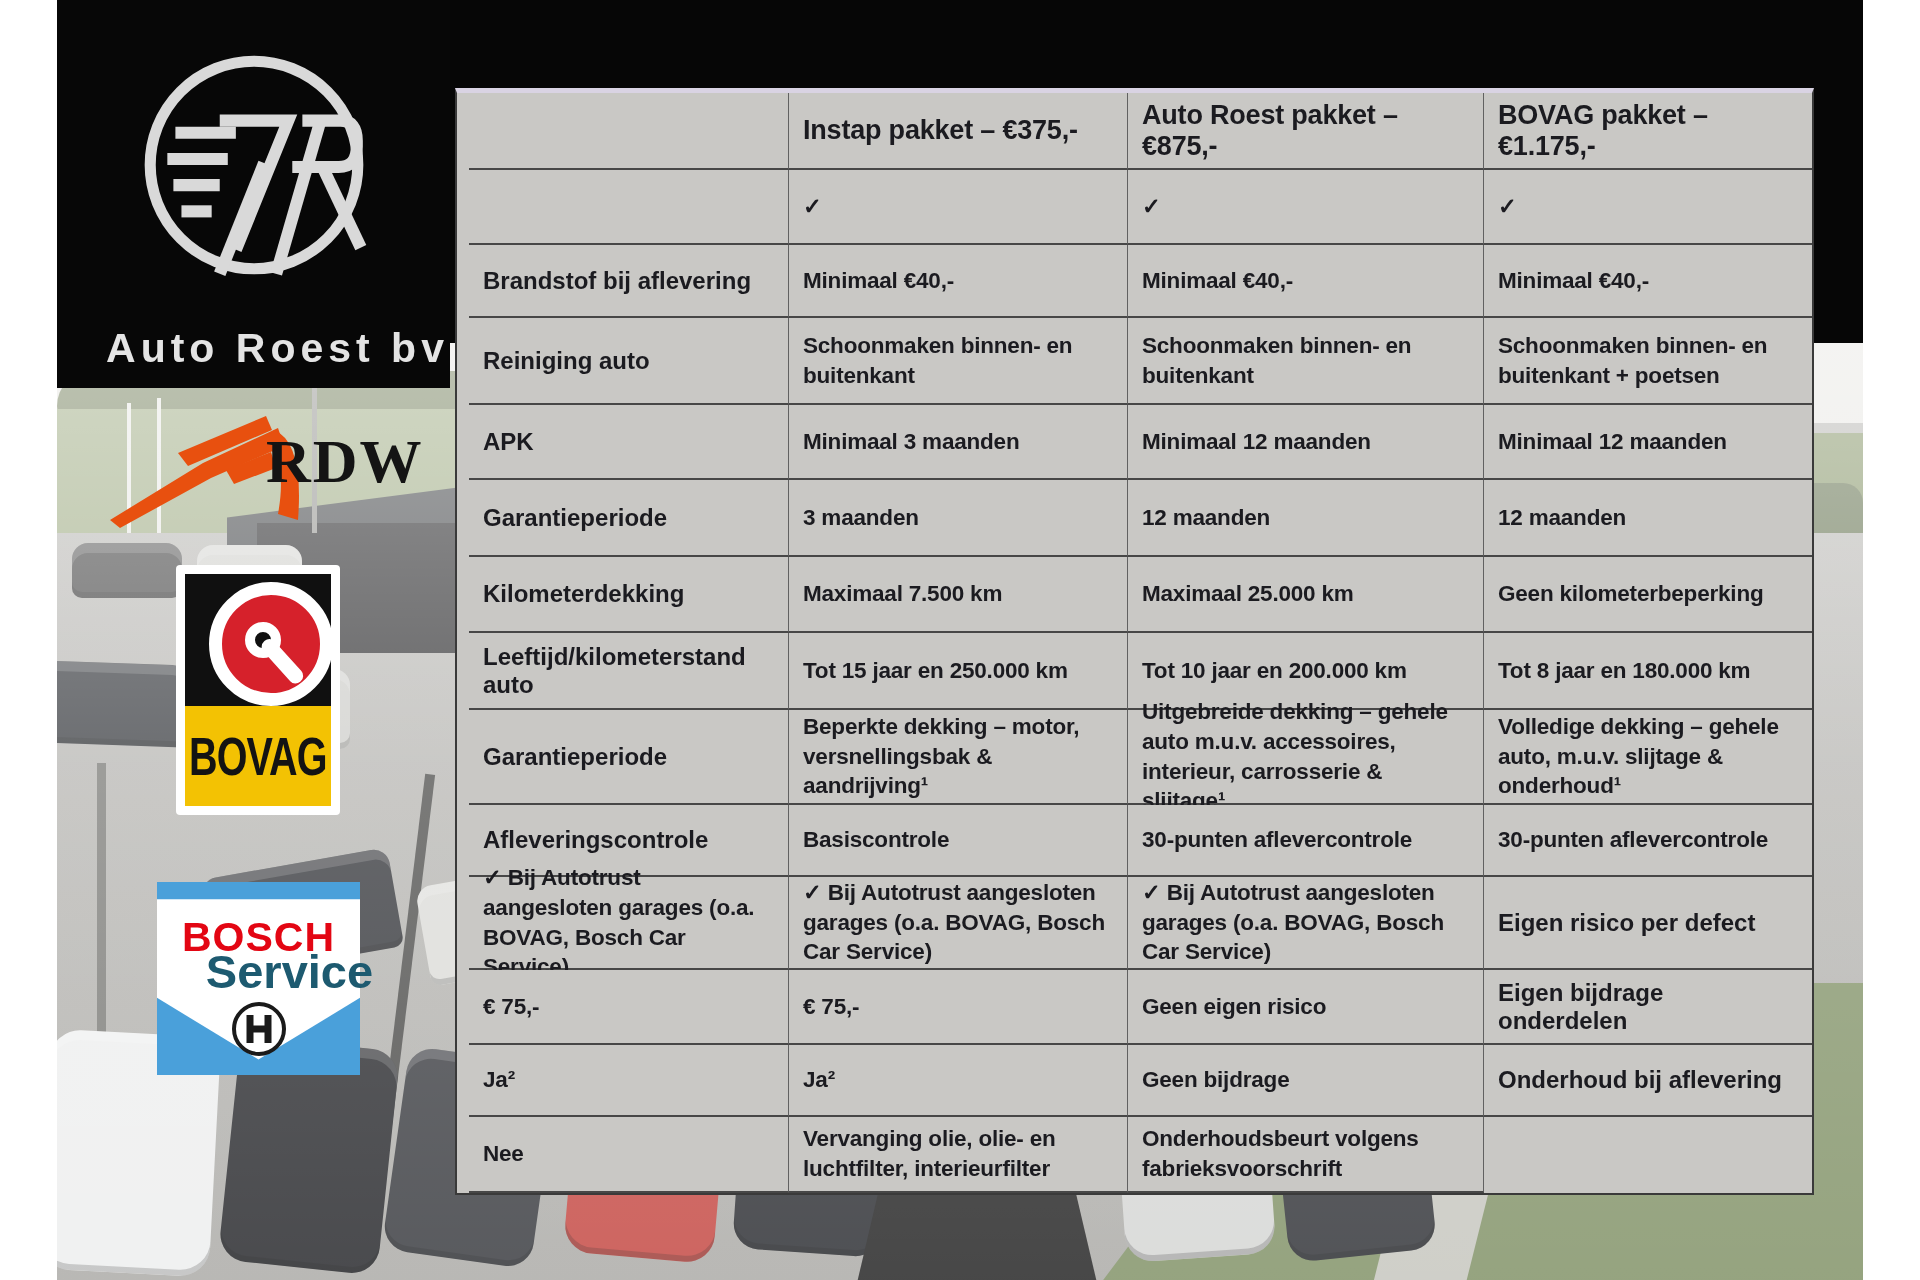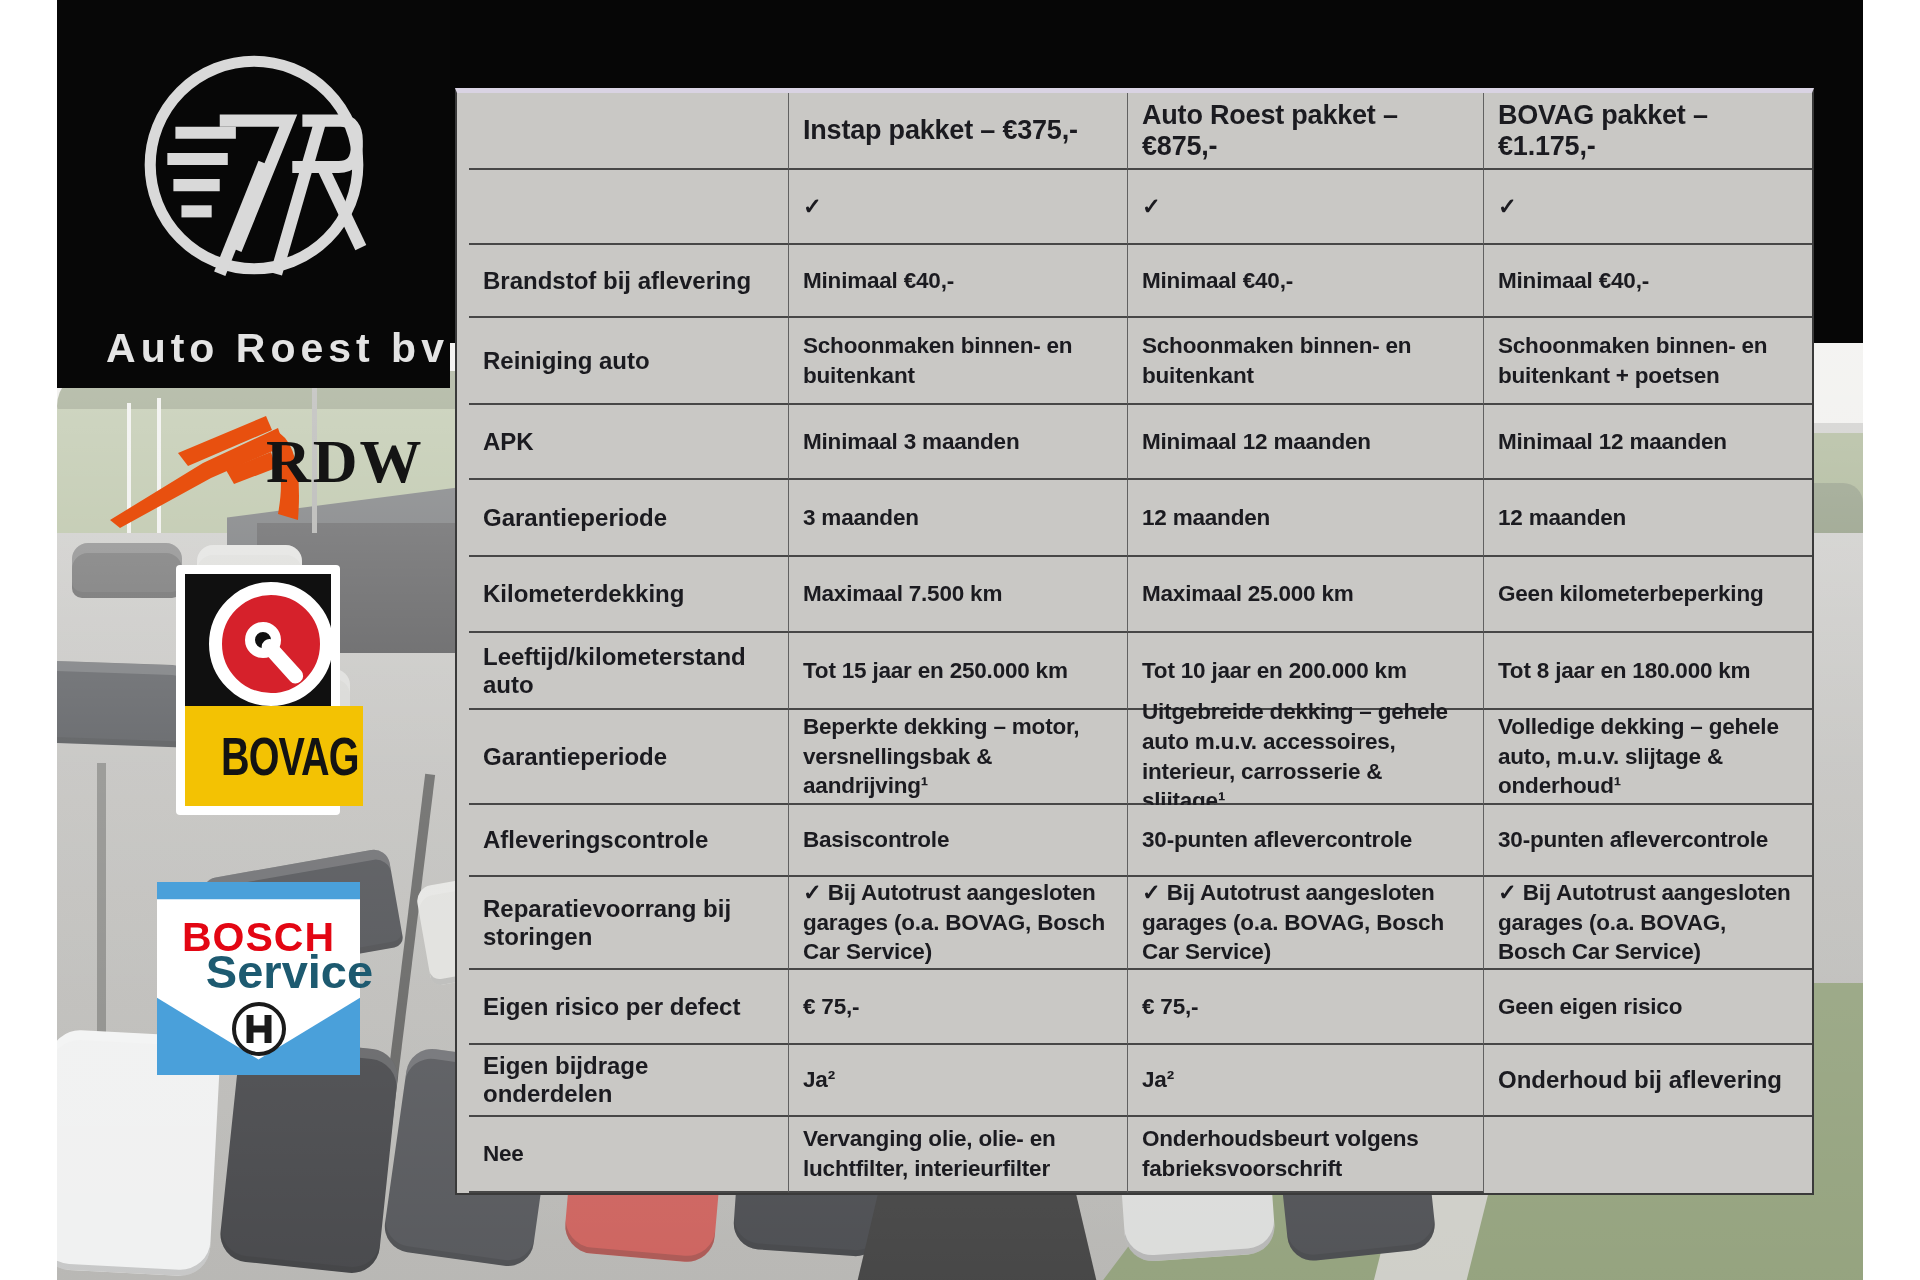--- a/index.html
+++ b/index.html
@@ -36,21 +36,21 @@
     font-size:62px;font-weight:600;color:#141414;letter-spacing:2px;}
   .bovag{position:absolute;left:176px;top:565px;width:164px;height:250px;background:#fff;border-radius:4px;padding:0;}
   .bovag .bv-black{position:absolute;left:9px;top:9px;width:146px;height:132px;background:#101010;}
   .bovag .bv-ring{position:absolute;left:24px;top:8px;width:98px;height:98px;border-radius:50%;
     border:13px solid #fff;background:#d6212b;}
   .bovag .bv-hub{position:absolute;left:60px;top:48px;width:16px;height:16px;border-radius:50%;
     background:#101010;border:10px solid #fff;}
   .bovag .bv-arm{position:absolute;left:76px;top:66px;width:15px;height:54px;background:#fff;border-radius:7px;
     transform:rotate(-42deg);transform-origin:7px 6px;}
   .bovag .bv-yellow{position:absolute;left:9px;top:141px;width:146px;height:100px;background:#f3c203;
-    display:flex;align-items:center;justify-content:center;padding-left:32px;}
+    display:flex;align-items:center;justify-content:center;}
   .bovag .bv-text{font-size:43px;font-weight:800;color:#131313;letter-spacing:-1px;transform:scaleX(.92) scaleY(1.25);}
   .bosch{position:absolute;left:157px;top:882px;width:203px;height:193px;background:#4aa0da;}
   .bosch .bo-white{position:absolute;inset:0;background:#fff;
     clip-path:polygon(0 9%,100% 9%,100% 60%,50% 92%,0 60%);}
   .bosch .bo-bosch{position:absolute;left:0;top:20px;width:100%;text-align:center;
     color:#e30613;font-size:41px;font-weight:800;letter-spacing:1px;margin-top:12px;}
   .bosch .bo-service{position:absolute;left:0;top:62px;width:100%;text-align:center;
     color:#1d5a70;font-size:47px;font-weight:700;margin-left:31px;}
   .bosch .bo-sym{position:absolute;left:73px;top:118px;}
   
@@ -205,28 +205,28 @@
     <div class="cell value-cell">Tot 10 jaar en 200.000 km</div>
     <div class="cell value-cell">Tot 8 jaar en 180.000 km</div>
     <div class="cell label-cell">Garantieperiode</div>
     <div class="cell value-cell">Beperkte dekking – motor, versnellingsbak &amp; aandrijving¹</div>
     <div class="cell value-cell">Uitgebreide dekking – gehele auto m.u.v. accessoires, interieur, carrosserie &amp; slijtage¹</div>
     <div class="cell value-cell">Volledige dekking – gehele auto, m.u.v. slijtage &amp; onderhoud¹</div>
     <div class="cell label-cell">Afleveringscontrole</div>
     <div class="cell value-cell">Basiscontrole</div>
     <div class="cell value-cell">30-punten aflevercontrole</div>
     <div class="cell value-cell">30-punten aflevercontrole</div>
-    <div class="cell label-cell">Reparatievoorrang bij storingen</div>
     <div class="cell value-cell">✓ Bij Autotrust aangesloten garages (o.a. BOVAG, Bosch Car Service)</div>
     <div class="cell value-cell">✓ Bij Autotrust aangesloten garages (o.a. BOVAG, Bosch Car Service)</div>
     <div class="cell value-cell">✓ Bij Autotrust aangesloten garages (o.a. BOVAG, Bosch Car Service)</div>
     <div class="cell label-cell">Eigen risico per defect</div>
     <div class="cell value-cell">€ 75,-</div>
     <div class="cell value-cell">€ 75,-</div>
     <div class="cell value-cell">Geen eigen risico</div>
     <div class="cell label-cell">Eigen bijdrage onderdelen</div>
     <div class="cell value-cell">Ja²</div>
     <div class="cell value-cell">Ja²</div>
+    <div class="cell value-cell">Geen bijdrage</div>
     <div class="cell label-cell">Onderhoud bij aflevering</div>
     <div class="cell value-cell">Nee</div>
     <div class="cell value-cell">Vervanging olie, olie- en luchtfilter, interieurfilter</div>
     <div class="cell value-cell">Onderhoudsbeurt volgens fabrieksvoorschrift</div>
   </div>
 
 </body></html>

